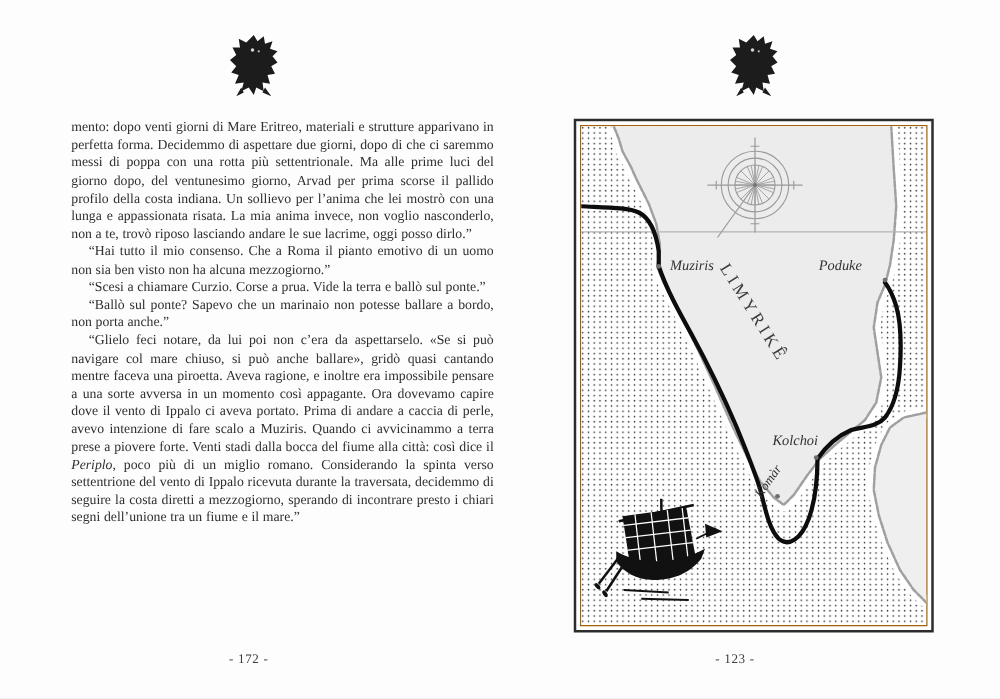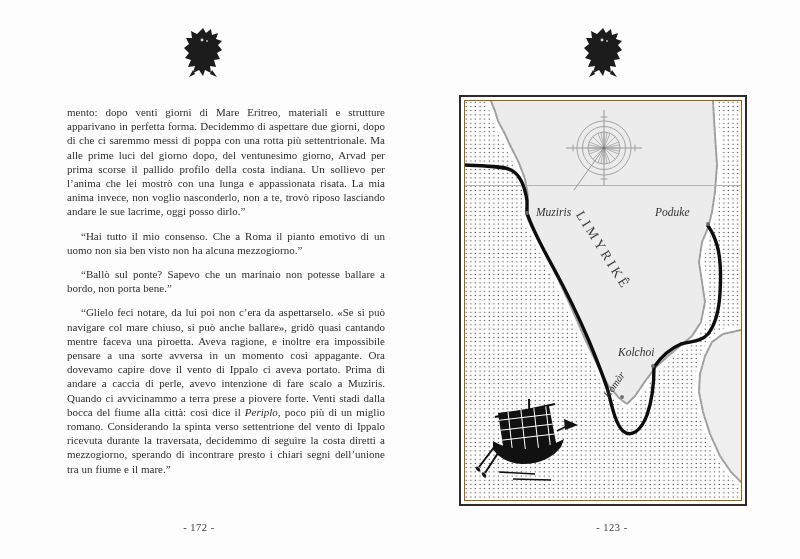--- a/index.html
+++ b/index.html
@@ -8,32 +8,32 @@
     font-family:"Liberation Serif","DejaVu Serif",serif;color:#2e2e2e;
     overflow:hidden;margin:0 auto;
   }
   .ornament{position:absolute;width:44px;height:52px;}
   .ornament.left{left:181px;top:26px;}
   .ornament.right{left:581px;top:26px;}
   .text-block{
     position:absolute;left:57px;top:95px;width:338px;
   }
   .text-block p{
-    margin:10px;text-align:justify;
+    margin:0;text-align:justify;
     font-size:11px;line-height:14.2px;color:#2f2f2f;
     word-spacing:0.2px;
   }
   .text-block p.indent{text-indent:14px;}
   .text-block em{}
   .pagenum{
     position:absolute;top:522px;font-size:10.5px;color:#3d3d3d;
     transform:translateX(-50%);letter-spacing:0.5px;
   }
   .pagenum.left{left:199px;}
-  .pagenum.right{left:612px;}
+  .pagenum.right{left:588px;}
   .map-frame{
     position:absolute;left:459px;top:95px;
     border:2px solid #2c2c2c;background:#ffffff;padding:3px;
   }
   .map-inner{
     border:1px solid #a16207;line-height:0;background:#ffffff;
   }
 </style>
 </head>
 <body>
@@ -50,21 +50,22 @@
   <svg class="ornament right" viewBox="0 0 40 52">
     <path fill="#1c1c1c" d="M20,2 L23,7 L28,3 L29,9 L35,7 L33,13 L39,15 L35,19 L39,24 L34,27 L37,33 L31,34 L33,41 L27,40 L28,47 L22,44 L20,50 L16,44 L10,47 L12,40 L5,41 L8,34 L2,32 L6,27 L1,22 L6,18 L3,12 L9,12 L8,5 L14,8 Z"></path>
     <path fill="#1c1c1c" d="M10,44 L6,51 L12,48 Z M29,44 L34,51 L27,48 Z"></path>
     <circle cx="19" cy="14" r="1.4" fill="#d8d8d8"></circle>
     <circle cx="24" cy="15" r="0.9" fill="#bdbdbd"></circle>
   </svg>
 
   <div class="text-block" id="paragraphs">
       <p><span>mento: dopo venti giorni di Mare Eritreo, materiali e strutture apparivano in perfetta forma. Decidemmo di aspettare due giorni, dopo di che ci saremmo messi di poppa con una rotta più settentrionale. Ma alle prime luci del giorno dopo, del ventunesimo giorno, Arvad per prima scorse il pallido profilo della costa indiana. Un sollievo per l’anima che lei mostrò con una lunga e appassionata risata. La mia anima invece, non voglio nasconderlo, non a te, trovò riposo lasciando andare le sue lacrime, oggi posso dirlo.”</span></p>
       <p class="indent"><span>“Hai tutto il mio consenso. Che a Roma il pianto emotivo di un uomo non sia ben visto non ha alcuna mezzogiorno.”</span></p>
-      <p class="indent"><span>“Ballò sul ponte? Sapevo che un marinaio non potesse ballare a bordo, non porta bene.”</span></p>
+      <p class="indent"><span>“Scesi a chiamare Curzio. Corse a prua. Vide la terra e ballò sul ponte.”</span></p>
+      <p class="indent"><span>“Ballò sul ponte? Sapevo che un marinaio non potesse ballare a bordo, non porta anche.”</span></p>
       <p class="indent"><span>“Glielo feci notare, da lui poi non c’era da aspettarselo. «Se si può navigare col mare chiuso, si può anche ballare», gridò quasi cantando mentre faceva una piroetta. Aveva ragione, e inoltre era impossibile pensare a una sorte avversa in un momento così appagante. Ora dovevamo capire dove il vento di Ippalo ci aveva portato. Prima di andare a caccia di perle, avevo intenzione di fare scalo a Muziris. Quando ci avvicinammo a terra prese a piovere forte. Venti stadi dalla bocca del fiume alla città: così dice il </span><em>Periplo</em><span>, poco più di un miglio romano. Considerando la spinta verso settentrione del vento di Ippalo ricevuta durante la traversata, decidemmo di seguire la costa diretti a mezzogiorno, sperando di incontrare presto i chiari segni dell’unione tra un fiume e il mare.”</span></p>
     </div>
 
   <div class="pagenum left">- 172 -</div>
   <div class="pagenum right">- 123 -</div>
 
   <div class="map-frame">
     <div class="map-inner">
       <svg width="276" height="399" viewBox="0 0 276 399">
         <defs>

